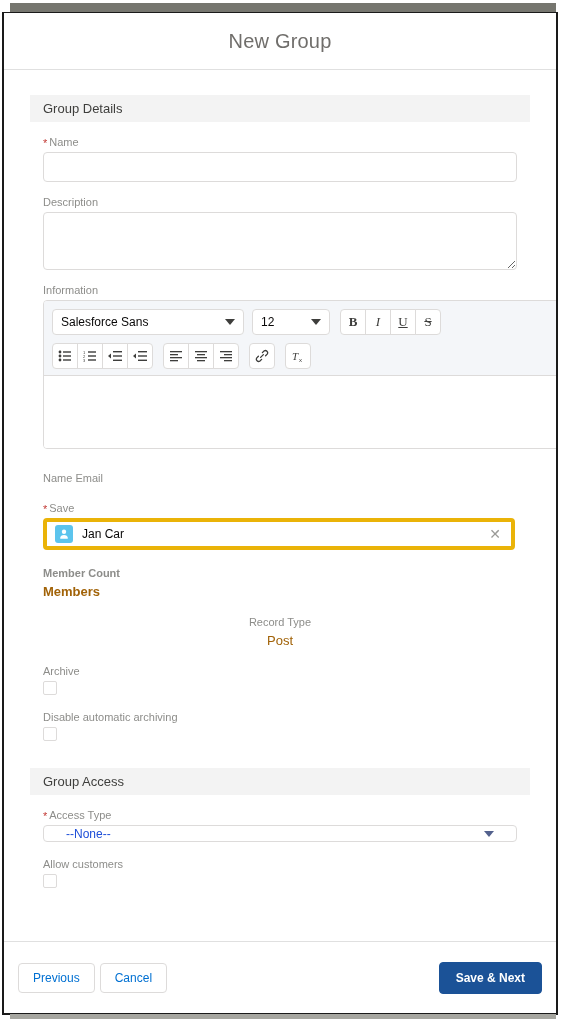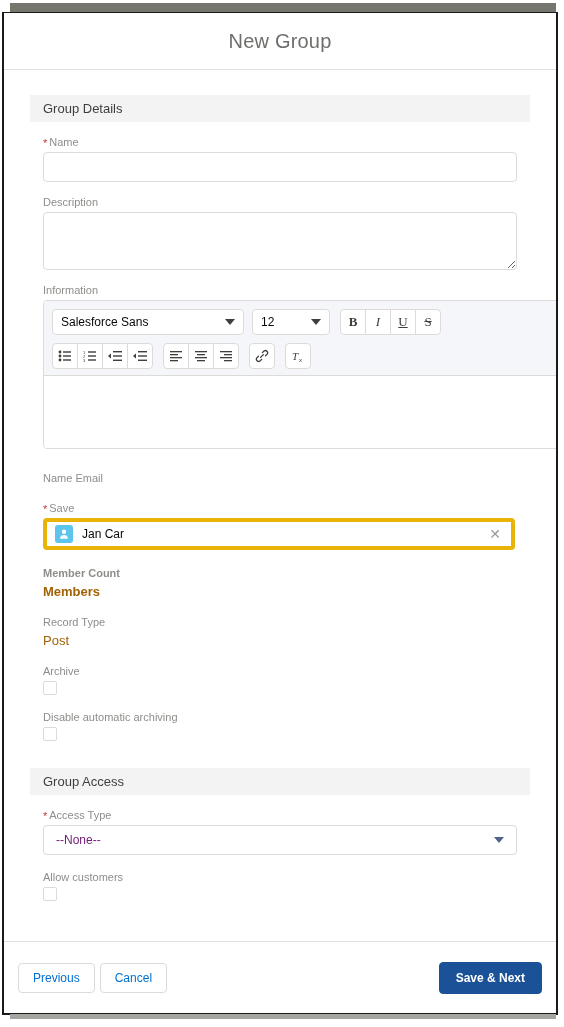--- a/index.html
+++ b/index.html
@@ -232,29 +232,29 @@
     border: 1px solid #dddbda;
     border-radius: 2px;
     background: #fff;
     display: block;
     cursor: pointer;
   }
 
   
   .picklist {
     width: 100%;
-    height: 30px;
-    border: 1px solid #dddbda;
-    border-radius: 4px;
-    background: #fff;
-    display: flex;
-    align-items: center;
-    padding: 0 12px;
-    font-size: 12px;
-    color: #701a75;
+    height: 17px;
+    border: 1px solid #dddbda;
+    border-radius: 4px;
+    background: #fff;
+    display: flex;
+    align-items: center;
+    padding: 0 22px;
+    font-size: 12px;
+    color: #1d4ed8;
     cursor: pointer;
     user-select: none;
   }
   .picklist .cap { flex: 1 1 auto; }
   .caret-blue {
     width: 0; height: 0;
     border-left: 5px solid transparent;
     border-right: 5px solid transparent;
     border-top: 6px solid #53618d;
   }
@@ -465,21 +465,21 @@
             <span class="lookup-name">Jan Car</span>
             <span class="x-icon">✕</span>
           </div>
         </div>
 
         <div class="field" style="margin-top:16px;font-weight:bold;">
           <label class="flabel">Member Count</label>
           <div class="rovalue">Members</div>
         </div>
 
-        <div class="field" style="margin-top:15px;">
+        <div class="field" style="margin-top:15px;text-align:center;">
           <label class="flabel">Record Type</label>
           <div class="rovalue">Post</div>
         </div>
 
         <div class="field" style="margin-top:15px;">
           <label class="flabel">Archive</label>
           <span class="cbox"></span>
         </div>
 
         <div class="field" style="margin-top:15px;">

